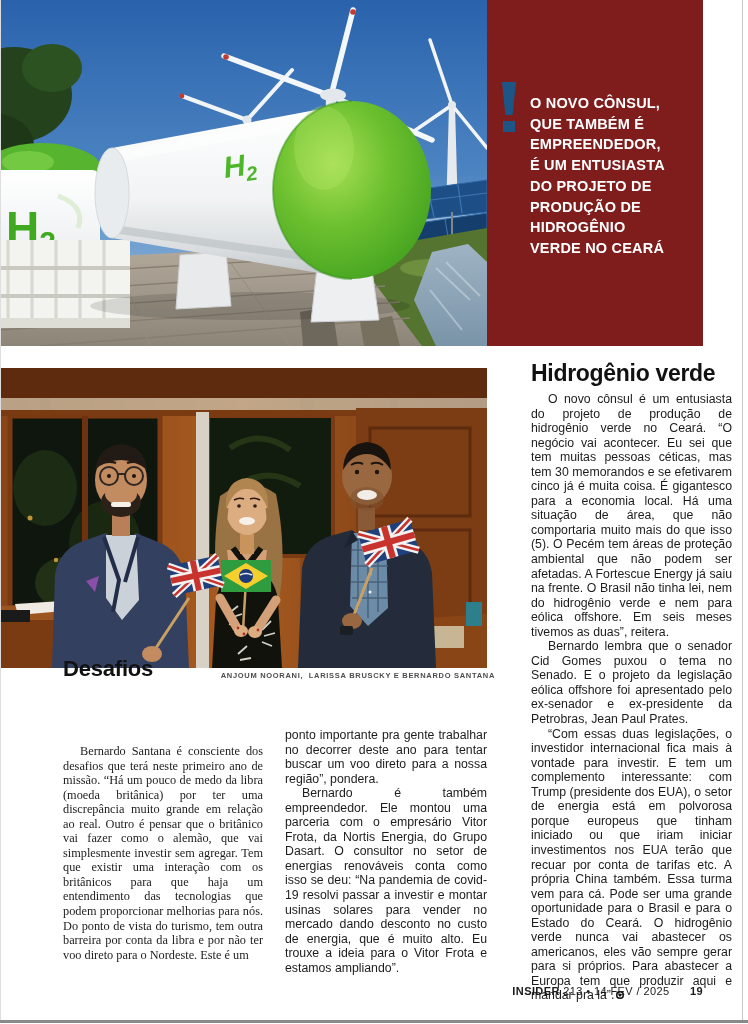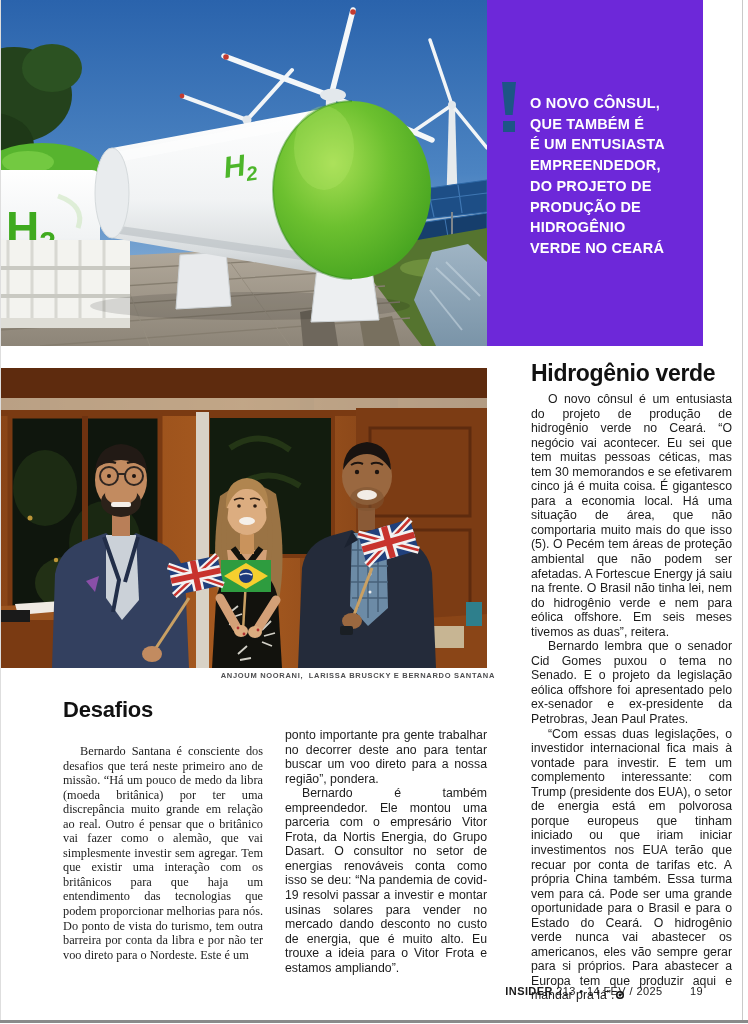--- a/index.html
+++ b/index.html
@@ -7,21 +7,21 @@
     position:relative;width:748px;height:1024px;background:#ffffff;overflow:hidden;
     font-family:"Liberation Sans", sans-serif;color:#231f20;
   }
   
   .edge-bottom{position:absolute;left:0;top:1020px;width:748px;height:3px;background:#8a8a8a;}
   .edge-right{position:absolute;left:742px;top:0;width:1px;height:1020px;background:#c9c9c9;}
   .edge-left{position:absolute;left:0;top:0;width:1px;height:1020px;background:#dedede;}
 
   
   .hero-photo{position:absolute;left:0;top:0;width:487px;height:346px;}
-  .green-box{position:absolute;left:487px;top:0;width:216px;height:346px;background:#6d28d9;}
+  .green-box{position:absolute;left:487px;top:0;width:216px;height:346px;background:#7f1d1d;}
   .excl-bar{position:absolute;left:15px;top:82px;width:14px;height:33px;background:#1D5586;
     clip-path:polygon(0 0,100% 0,76% 100%,24% 100%);}
   .excl-dot{position:absolute;left:16px;top:121px;width:12px;height:11px;background:#1D5586;}
   .green-quote{position:absolute;left:43px;top:93px;width:168px;color:#ffffff;
     font-size:14.5px;font-weight:bold;line-height:20.7px;letter-spacing:.2px;}
 
   
   .event-photo{position:absolute;left:0;top:368px;width:487px;height:300px;}
   .photo-caption{position:absolute;left:8px;top:671px;width:487px;text-align:right;
     font-size:7.5px;font-weight:bold;letter-spacing:.7px;color:#4d4d4f;}
@@ -30,30 +30,30 @@
   .right-col{position:absolute;left:531px;top:361px;width:201px;}
   .right-col h1{margin:0 0 7px 0;font-size:23px;line-height:24px;letter-spacing:-.3px;color:#111;}
   .body-text p{margin:0;font-size:12.3px;line-height:14.55px;text-align:justify;
     text-indent:17px;color:#1c1c1c;}
   .body-text p.noindent{text-indent:0;}
   .endmark{display:inline-block;width:8px;height:8px;border-radius:50%;
     background:#111;box-shadow:inset 0 0 0 1.5px #111, inset 0 0 0 2.5px #fff;
     vertical-align:baseline;margin-left:2px;}
 
   
-  .desafios-heading{position:absolute;left:63px;top:697px;margin:0;font-size:22px;
+  .desafios-heading{position:absolute;left:63px;top:656px;margin:0;font-size:22px;
     line-height:26px;letter-spacing:-.2px;color:#111;}
   .des-col1{position:absolute;left:63px;top:744px;width:200px;font-family:Liberation Serif, serif;}
   .des-col2{position:absolute;left:285px;top:728px;width:202px;}
 
   
   .footer{position:absolute;left:300px;top:985px;width:403px;text-align:right;
     font-size:11px;letter-spacing:.4px;color:#1a1a1a;}
   .footer .mag{font-weight:bold;margin-top:40px;}
-  .footer .pageno{font-weight:normal;margin-left:24px;}
+  .footer .pageno{font-weight:bold;margin-left:17px;}
 </style>
 </head>
 <body>
 
 <div class="page">
 
   <svg class="hero-photo" viewBox="0 0 487 346" preserveAspectRatio="none">
     <defs>
       <linearGradient id="sky" x1="0" y1="0" x2="0" y2="1">
         <stop offset="0" stop-color="#2A63AC"></stop>
@@ -167,22 +167,22 @@
       <path d="M352,101 A79,89 0 0 0 352,279" fill="none" stroke="#2F8A16" stroke-width="2" opacity=".45"></path>
     </g>
   </svg>
 
   <div class="green-box">
     <div class="excl-bar"></div>
     <div class="excl-dot"></div>
     <div class="green-quote">
       <div>O NOVO CÔNSUL,</div>
       <div>QUE TAMBÉM É</div>
+      <div>EMPREENDEDOR,</div>
       <div>É UM ENTUSIASTA</div>
-      <div>EMPREENDEDOR,</div>
       <div>DO PROJETO DE</div>
       <div>PRODUÇÃO DE</div>
       <div>HIDROGÊNIO</div>
       <div>VERDE NO CEARÁ</div>
     </div>
   </div>
 
   <svg class="event-photo" viewBox="0 0 487 300" preserveAspectRatio="none">
     <defs>
       <linearGradient id="wood" x1="0" y1="0" x2="1" y2="0">

